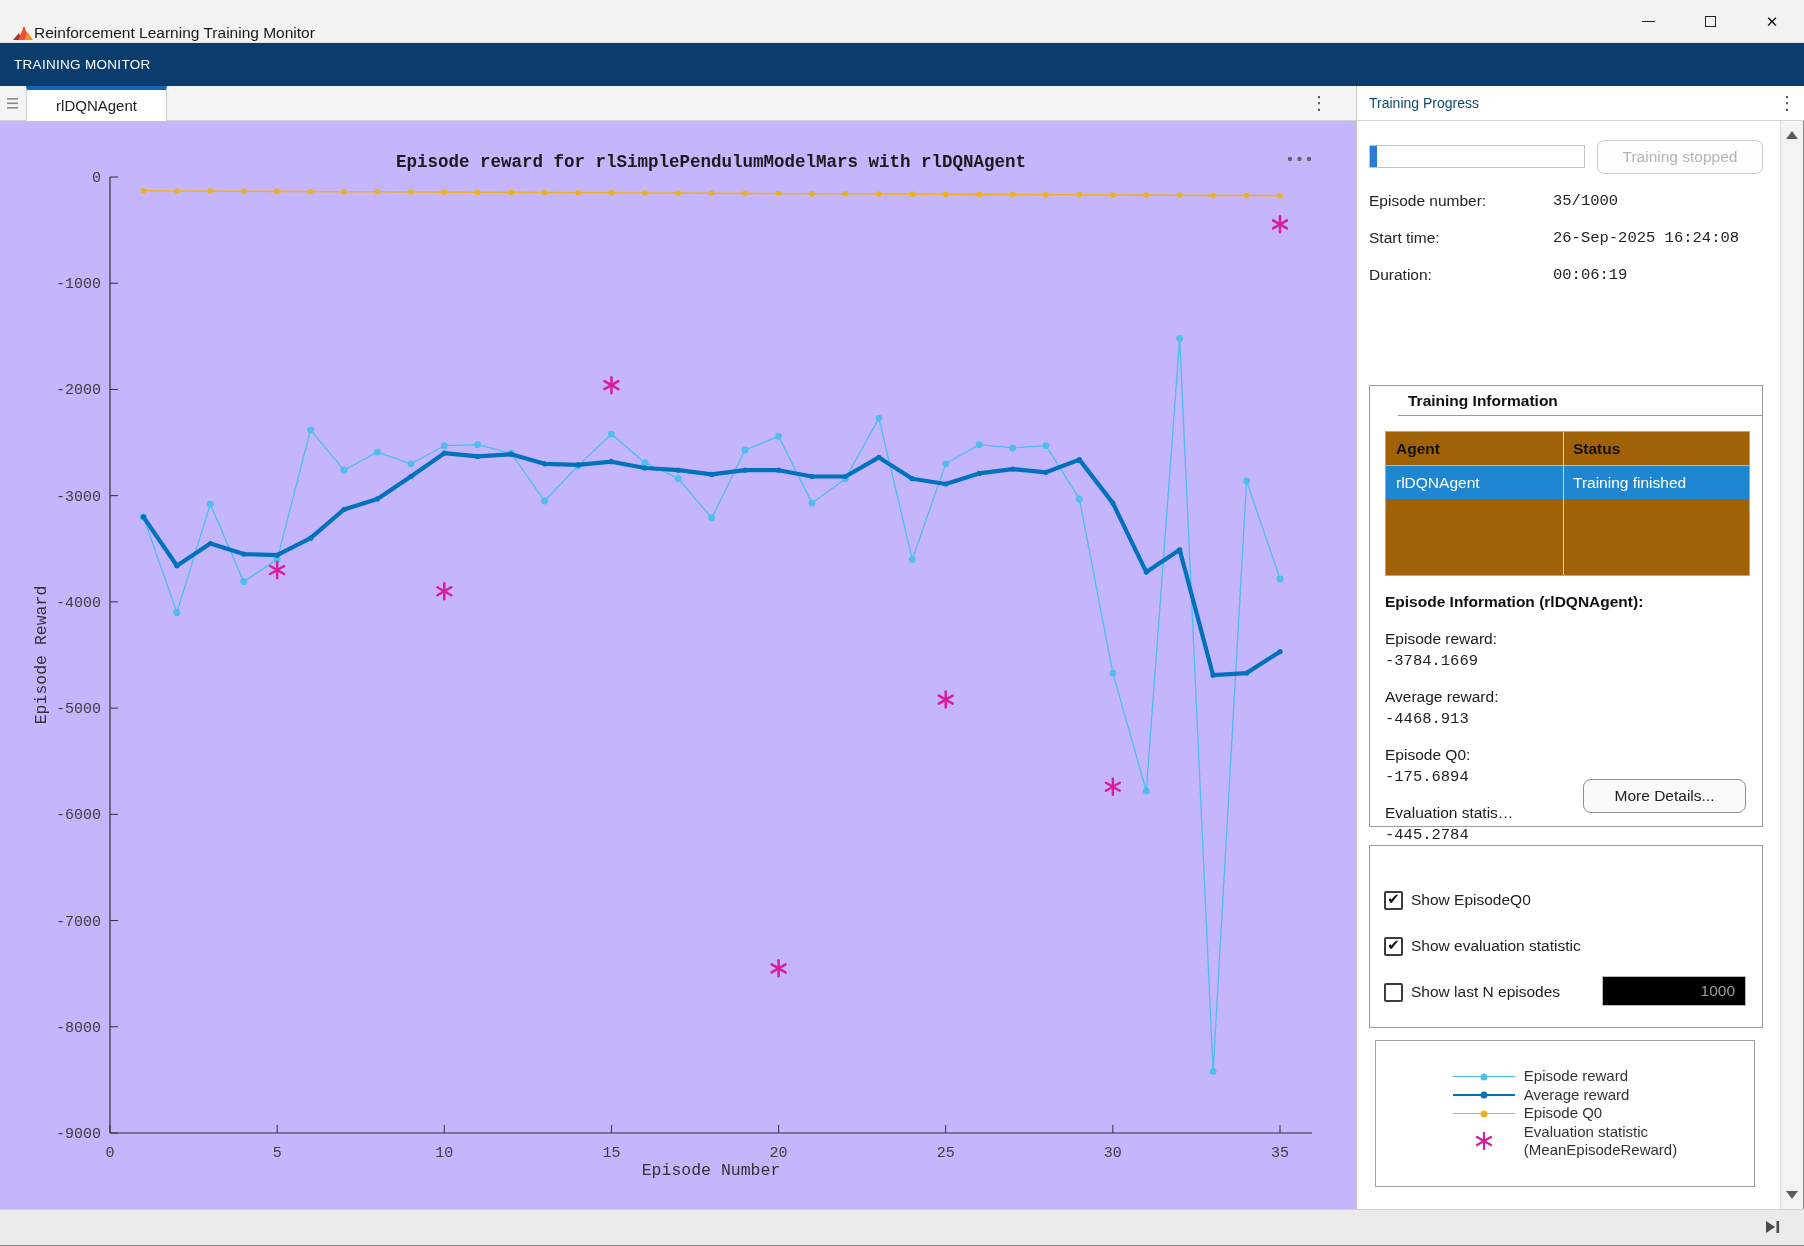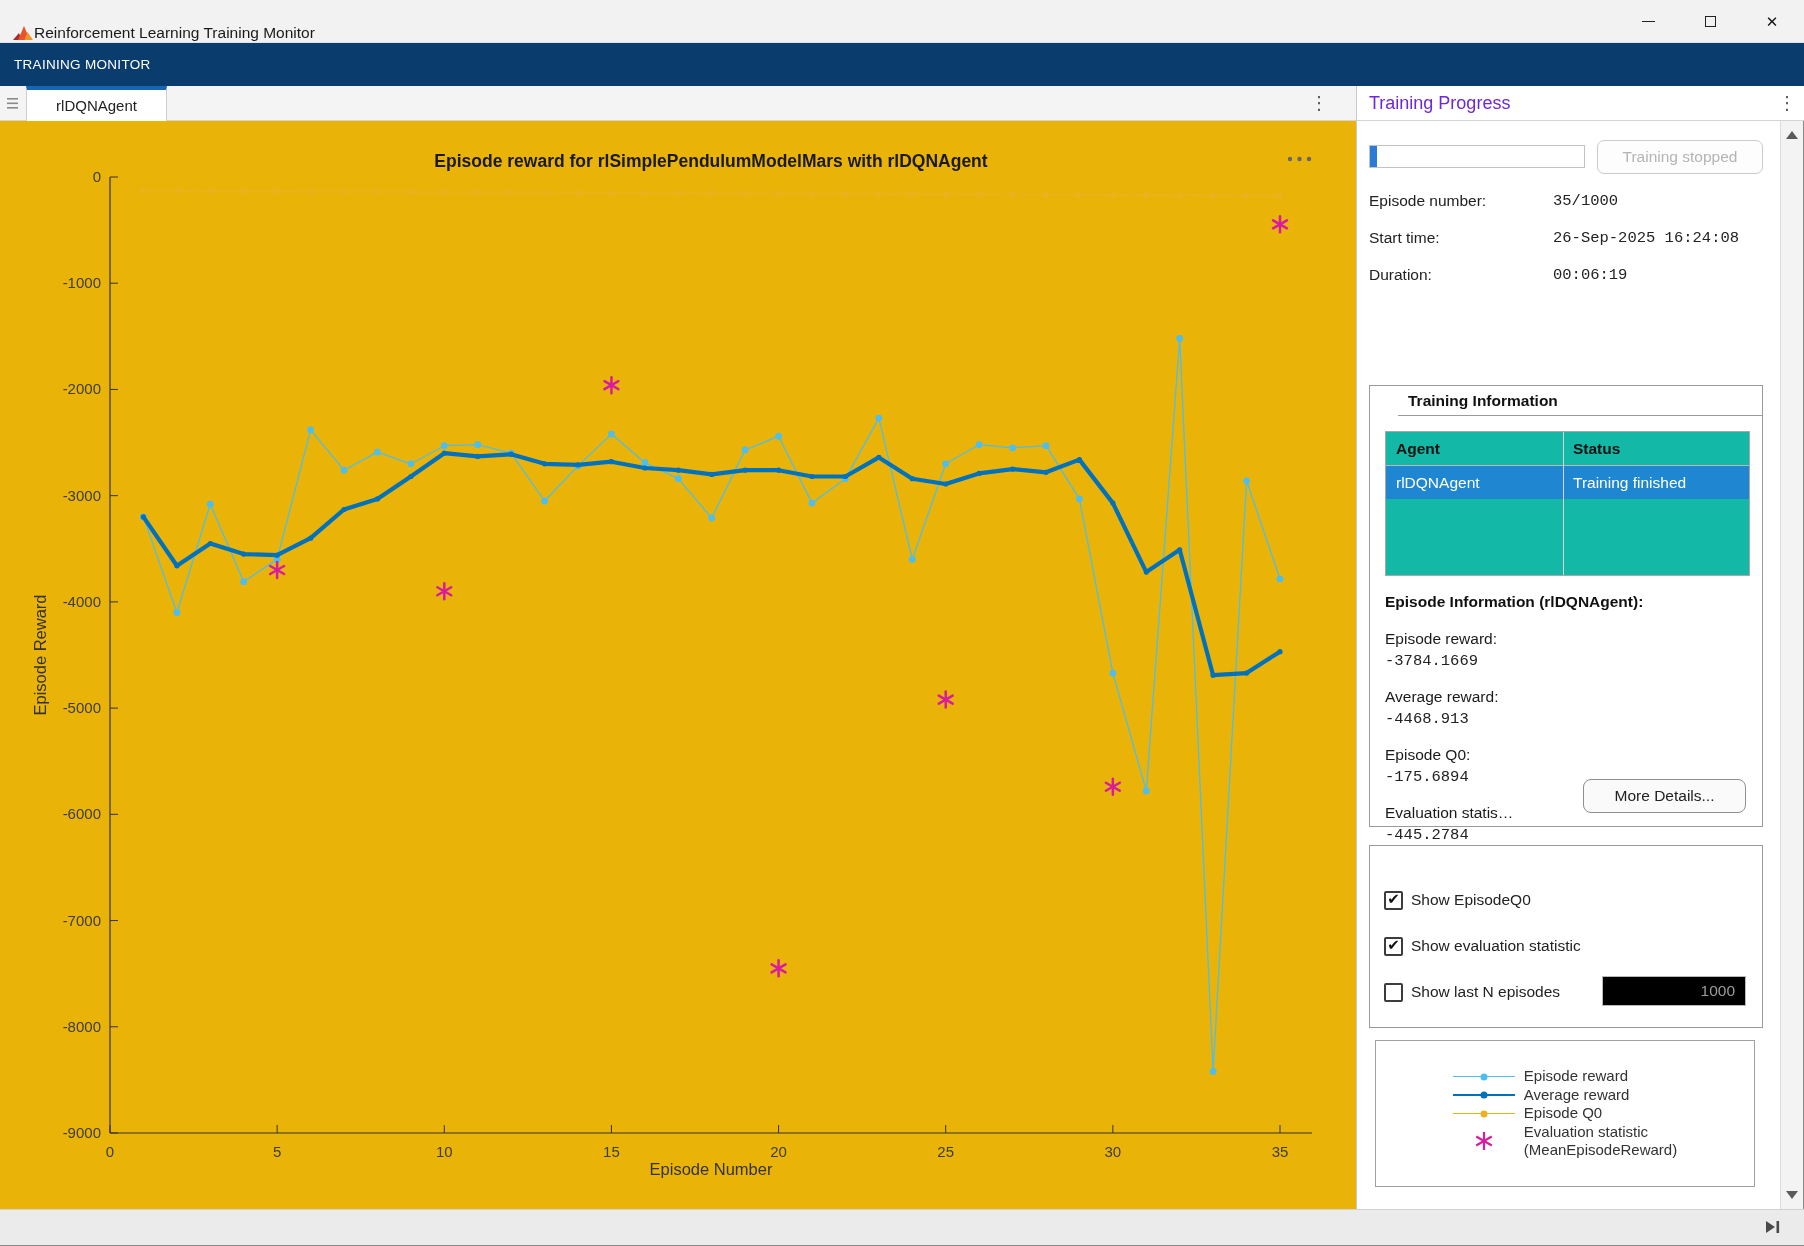--- a/index.html
+++ b/index.html
@@ -23,40 +23,40 @@
   
   .tabbar{position:absolute;left:0;top:86px;width:1356px;height:35px;background:#f4f4f4;
     border-bottom:1px solid #d4d4d4;}
   .hamburger{position:absolute;left:6px;top:10px;}
   .tab{position:absolute;left:26px;top:0;width:141px;height:35px;background:#fff;
     border-left:1px solid #cfcfcf;border-right:1px solid #cfcfcf;border-top:4px solid #1766b5;
     display:flex;align-items:center;justify-content:center;font-size:15px;color:#222;}
   .tab-kebab{position:absolute;right:28px;top:5px;font-size:18px;color:#555;line-height:24px;}
   .panel-header{position:absolute;left:1357px;top:86px;width:447px;height:35px;background:#fff;
     border-bottom:1px solid #d4d4d4;display:flex;align-items:center;}
-  .panel-header .ph-title{font-size:18px;color:#6d28d9;padding-left:12px;text-align:center;}
+  .panel-header .ph-title{font-size:14px;color:#0c4a6e;padding-left:12px;text-align:center;}
   .panel-header .ph-kebab{position:absolute;right:8px;top:5px;font-size:18px;color:#555;line-height:24px;}
   .vdivider{position:absolute;left:1356px;top:86px;width:1px;height:1123px;background:#c9c9c9;}
   
-  .chart-area{position:absolute;left:0;top:121px;width:1356px;height:1088px;background:#eab308;}
+  .chart-area{position:absolute;left:0;top:121px;width:1356px;height:1088px;background:#c4b5fd;font-family:Liberation Mono, monospace;}
   
   .panel{position:absolute;left:1357px;top:121px;width:423px;height:1088px;background:#fff;font-size:15.5px;}
   .pbar{position:absolute;left:12px;top:24px;width:216px;height:23px;background:#fff;border:1px solid #c3c3c3;}
   .pfill{position:absolute;left:0;top:0;bottom:0;background:#2a7cd7;}
   .btn-stopped{position:absolute;left:240px;top:19px;width:166px;height:34px;background:#fdfdfd;
     border:1px solid #cbcbcb;border-radius:7px;color:#b4b4b4;font-size:15.5px;font-family:inherit;}
   #panel-fields{position:absolute;left:12px;top:69px;width:400px;}
   .kv{display:flex;margin-bottom:15px;line-height:22px;}
   .kv-label{width:184px;flex:none;color:#222;}
   .kv-value{flex:1;color:#222;font-family:Liberation Mono, monospace;}
   .gbox{position:absolute;left:12px;width:394px;border:1px solid #9a9a9a;background:#fff;padding-left:28px;}
   .gbox-header{height:30px;line-height:29px;padding-left:10px;font-weight:bold;font-size:15.5px;
     border-bottom:1px solid #9a9a9a;color:#111;}
   .ti-box{top:264px;height:442px;}
-  .ti-table{position:absolute;left:15px;top:45px;width:365px;height:145px;border:1px solid #a8a8a8;background:#14b8a6;}
+  .ti-table{position:absolute;left:15px;top:45px;width:365px;height:145px;border:1px solid #a8a8a8;background:#a16207;}
   .ti-coldiv{position:absolute;left:177px;top:0;bottom:0;width:1px;background:#d4d4d4;}
   .ti-head{position:absolute;left:0;top:0;width:100%;height:34px;border-bottom:1px solid #b9b9b9;display:flex;}
   .ti-th{font-weight:bold;line-height:33px;padding-left:10px;color:#111;}
   .ti-th.c1{width:177px;}
   .ti-row{position:absolute;left:0;top:34px;width:100%;height:33px;background:#1f86d2;color:#fff;display:flex;}
   .ti-td{line-height:33px;padding-left:10px;}
   .ti-td.c1{width:177px;}
   .epi-title{position:absolute;left:15px;top:207px;font-weight:bold;color:#111;}
   #epi-fields{position:absolute;left:15px;top:242px;width:370px;}
   .kv2{display:flex;margin-bottom:14px;line-height:22px;flex-direction:column;}

